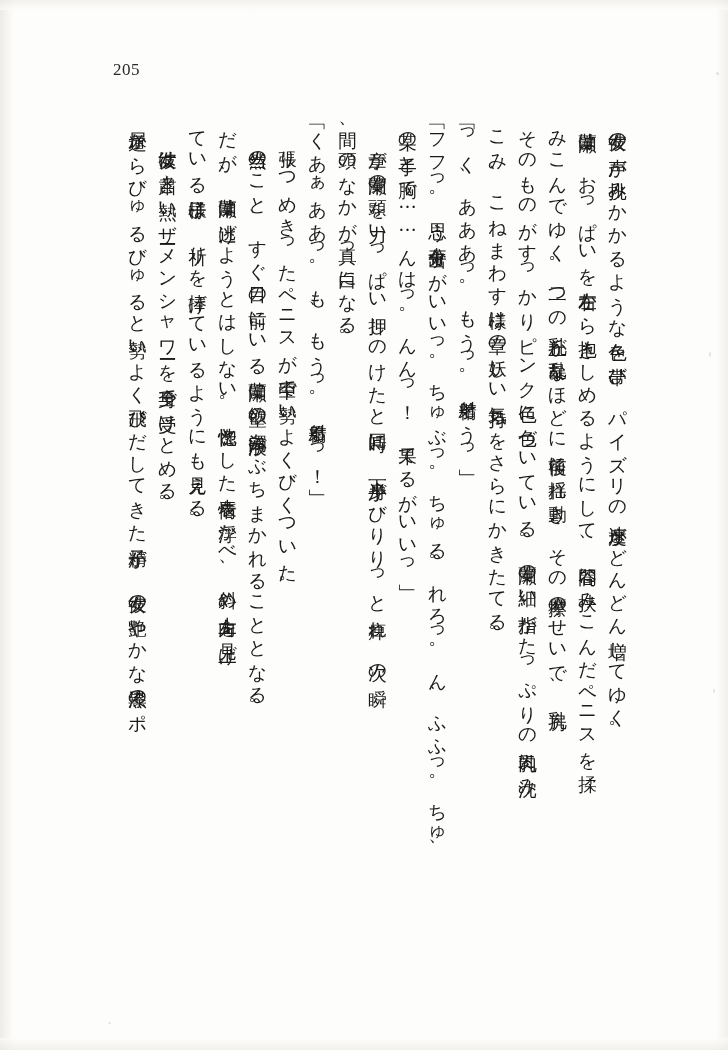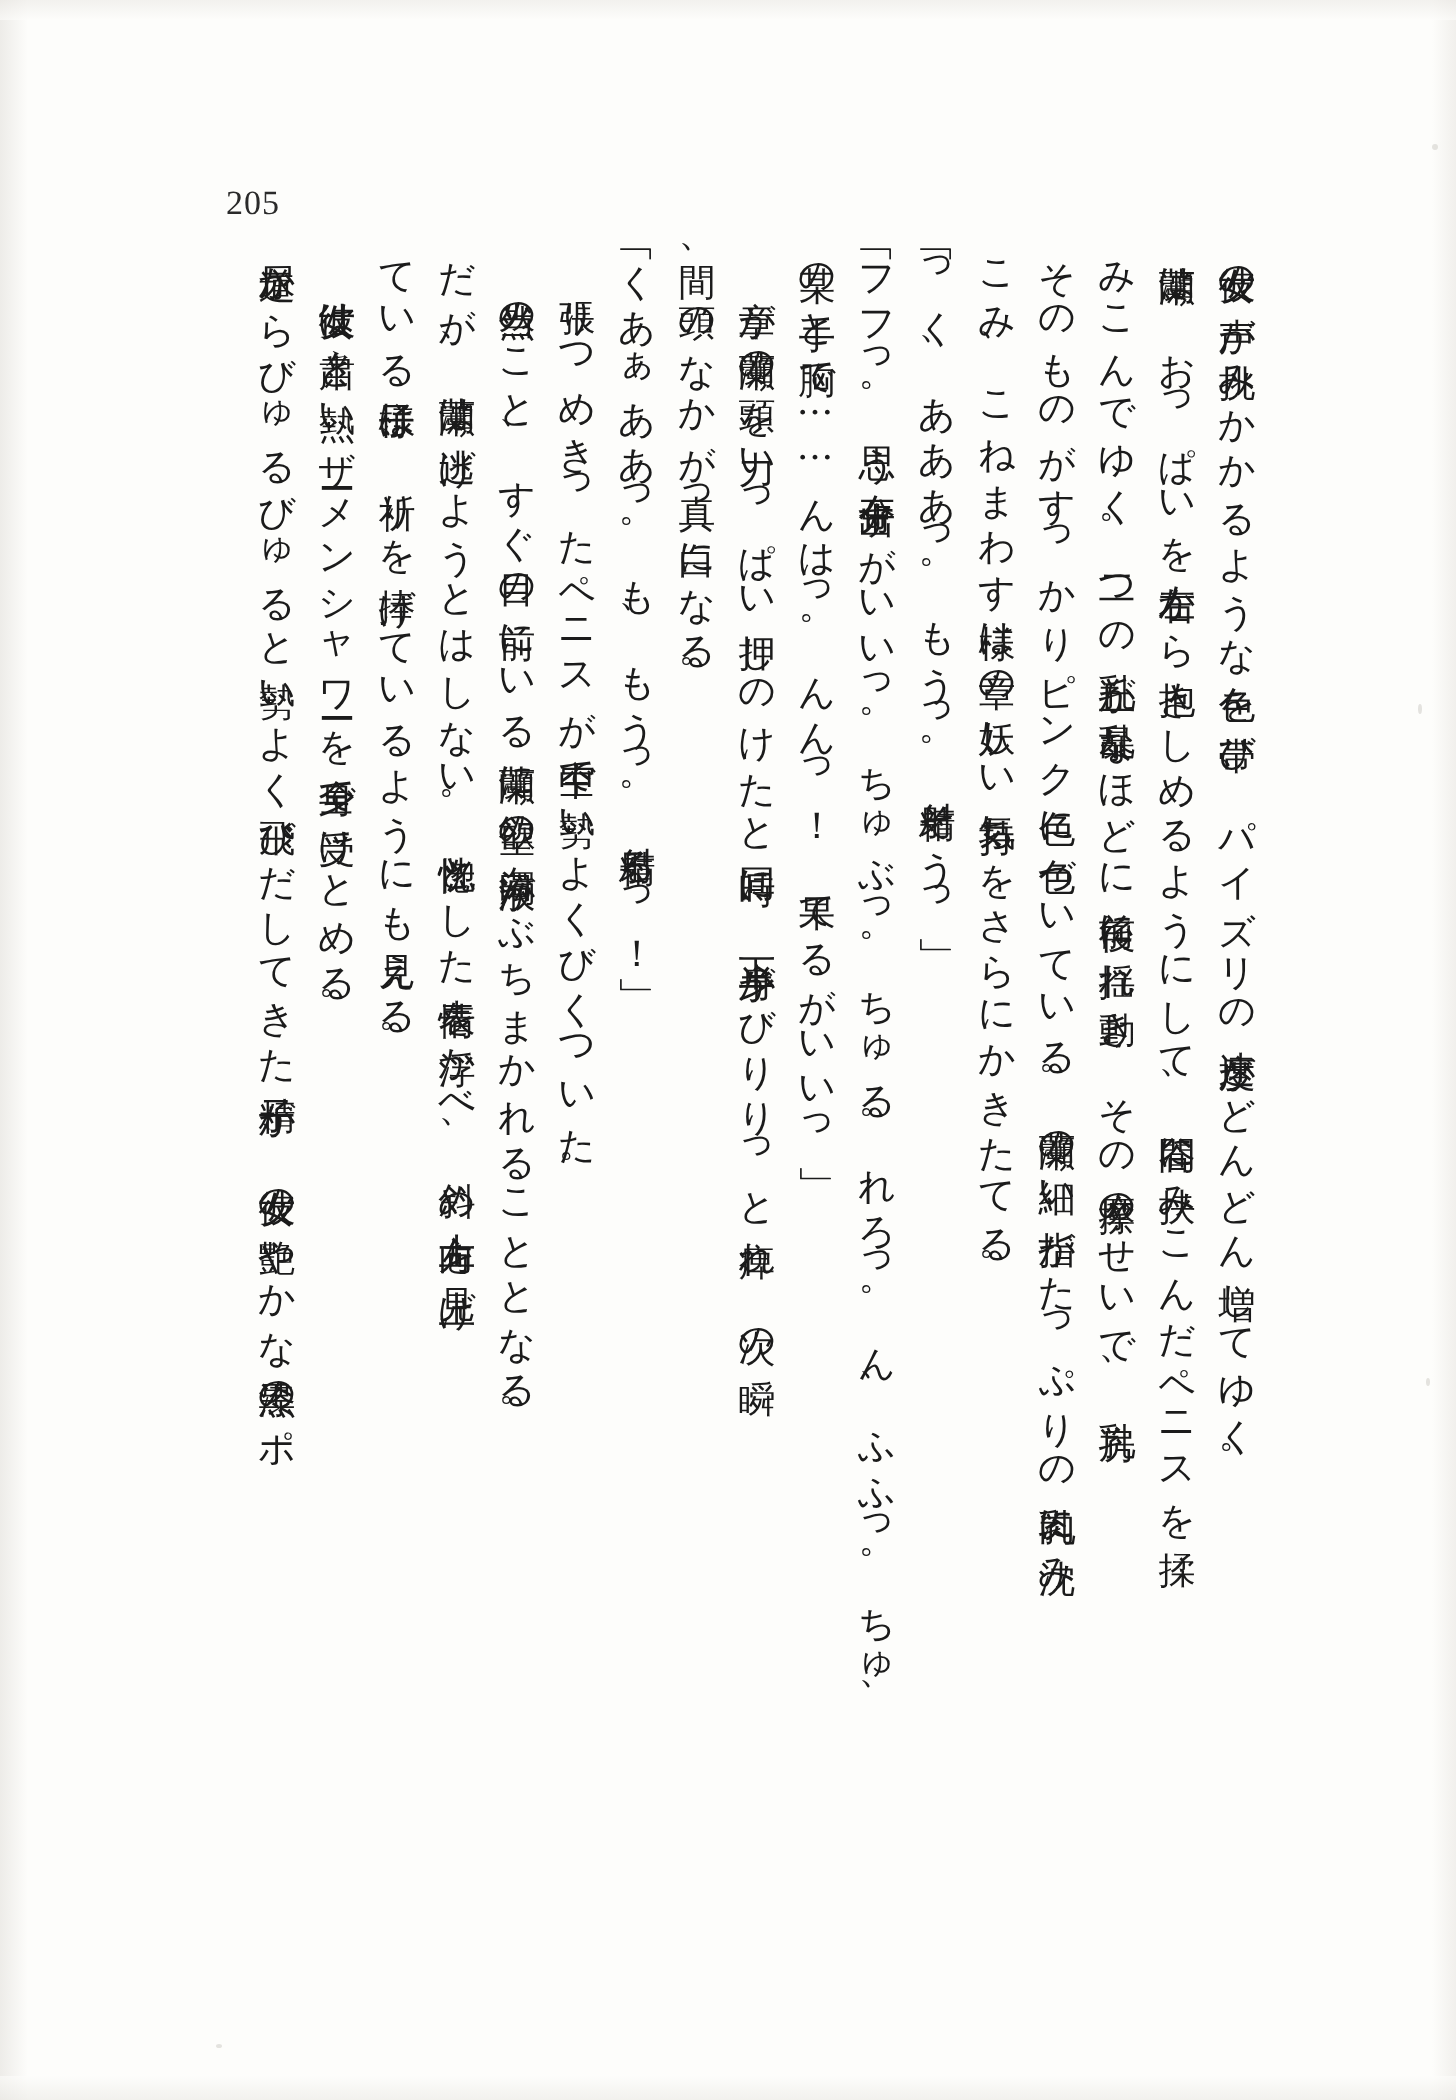--- a/index.html
+++ b/index.html
@@ -65,21 +65,20 @@
 
   
   .page-number {
     position: absolute;
     left: 113px;
     top: 60px;
     font-size: 17px;
     letter-spacing: 0.5px;
     color: #2a2a2a;
     font-family: "Liberation Serif", "DejaVu Serif", serif;
-    margin-top: 32px;
   }
 
   
   .text-block {
     position: absolute;
     left: 86px;
     top: 118px;
     width: 540px;
     height: 830px;
     display: flex;

